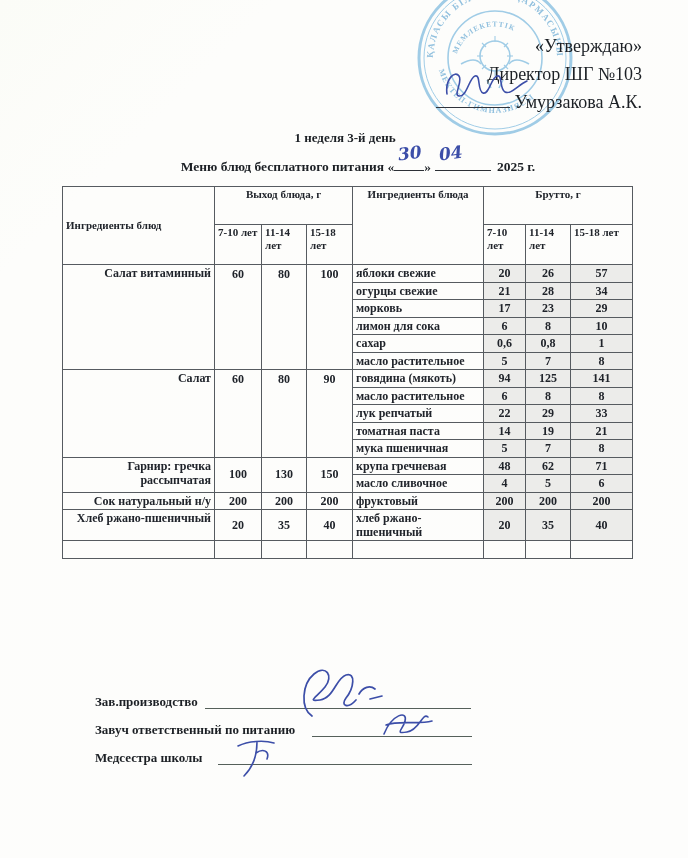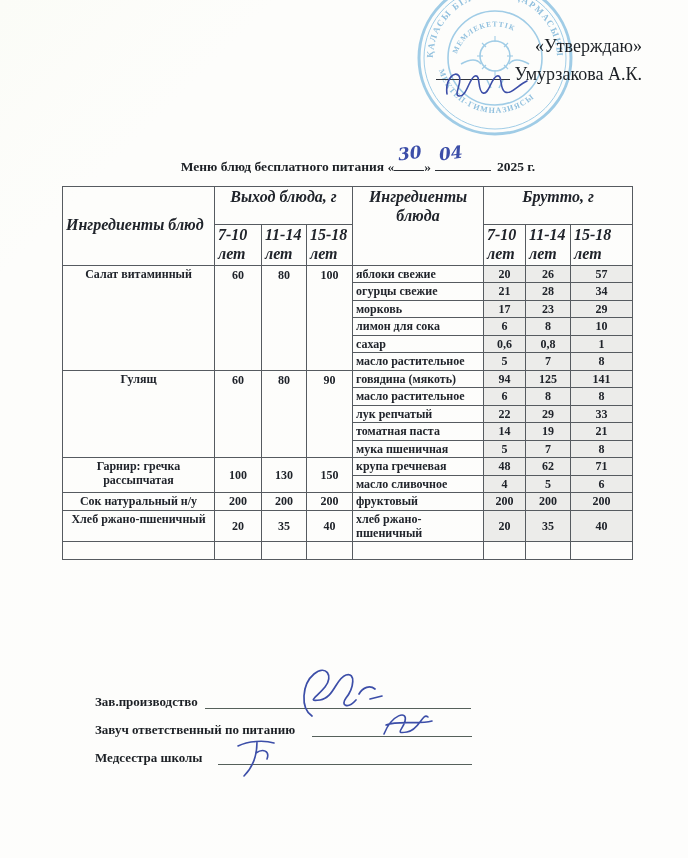--- a/index.html
+++ b/index.html
@@ -27,25 +27,25 @@
   .dslot.month { width:56px; margin:0 6px 0 4px; }
   .hand { position:absolute; left:4px; top:-13px; color:#3c4ea8;
     font-style:italic; font-size:17px; font-weight:bold; transform:rotate(-7deg);
     font-family:"DejaVu Serif", serif; white-space:nowrap; }
   
   table.menu { position:absolute; left:62px; top:186px; width:570px;
     border-collapse:collapse; table-layout:fixed; z-index:2; }
   table.menu th, table.menu td {
     border:1.2px solid #565b60; font-weight:bold; color:#20242b;
     font-size:12px; line-height:1.18; padding:1px 3px; overflow:hidden; }
-  table.menu th { font-size:16px;font-style:italic; }
+  table.menu th { font-size:11px; }
   th.h-dish { text-align:left; vertical-align:middle; padding-left:6px; }
   th.h-group { vertical-align:top; text-align:center; padding-top:5px; height:38px; }
   th.h-age { text-align:left; vertical-align:top; padding:3px 2px 0 5px; height:40px; }
-  td.dish { text-align:center; vertical-align:top; padding:1px 4px; }
+  td.dish { text-align:right; vertical-align:top; padding:1px 4px; }
   td.num { text-align:center; }
   td.out { vertical-align:middle; }
   td.out.top { vertical-align:top; padding-top:2px;font-family:Liberation Serif, serif; }
   td.ing { text-align:left; padding-left:4px;margin-left:21px; }
   td.bru { background:#ececea; }
   table.menu td { height:17.5px; }
   
   .sigrow { position:absolute; font-weight:bold; font-size:13px; z-index:2; }
   .sigrow .lbl { position:absolute; left:0; top:0; white-space:nowrap; }
   .ruleline { position:absolute; height:1px; border-bottom:1.6px solid #55605a; z-index:2; }
@@ -87,30 +87,32 @@
     <text font-size="8" font-weight="bold" fill="#79b3d8" letter-spacing="1.2" font-family="Liberation Serif, serif">
       <textPath href="#arcBot">МЕКТЕП-ГИМНАЗИЯСЫ</textPath>
     </text>
     <text font-size="7.5" font-weight="bold" fill="#79b3d8" letter-spacing="1" font-family="Liberation Serif, serif">
       <textPath href="#arcInner">МЕМЛЕКЕТТІК</textPath>
     </text>
   </svg>
 
   <div class="approval">
     <div>«Утверждаю»</div>
+    <div>Директор ШГ №103</div>
     <div>
       <span class="sig-line"></span><span>Умурзакова А.К.</span>
     </div>
   </div>
 
   <svg class="scribble" style="left:441px; top:66px;" width="92" height="38" viewBox="0 0 92 38">
     <path d="M6,28 C4,13 14,4 18,10 C22,16 12,29 18,30 C26,31 28,12 34,10 C40,8 36,25 42,27
              C48,29 50,12 56,10 C62,8 58,23 64,26 C70,29 77,19 86,15" fill="none" stroke="#3c4ea8" stroke-width="1.6" stroke-linecap="round"></path>
   </svg>
 
+  <div class="title1">1 неделя 3-й день</div>
   <div class="title2">
     <span>Меню блюд бесплатного питания </span><span>«</span><span class="dslot day"><span class="hand">30</span></span><span>»</span><span class="dslot month"><span class="hand">04</span></span><span>2025 г.</span>
   </div>
 
   <table class="menu">
     <colgroup>
       <col style="width:152px">
         <col style="width:47px">
         <col style="width:45px">
         <col style="width:46px">
@@ -170,21 +172,21 @@
           <td class="num bru">0,8</td>
           <td class="num bru">1</td>
         </tr>
         <tr>
           <td class="ing">масло растительное</td>
           <td class="num bru">5</td>
           <td class="num bru">7</td>
           <td class="num bru">8</td>
         </tr>
         <tr>
-          <td class="dish" rowspan="5">Гулящ</td>
+          <td class="dish" rowspan="5">Салат</td>
           <td class="num out top" rowspan="5">60</td>
           <td class="num out top" rowspan="5">80</td>
           <td class="num out top" rowspan="5">90</td>
           <td class="ing">говядина (мякоть)</td>
           <td class="num bru">94</td>
           <td class="num bru">125</td>
           <td class="num bru">141</td>
         </tr>
         <tr>
           <td class="ing">масло растительное</td>

